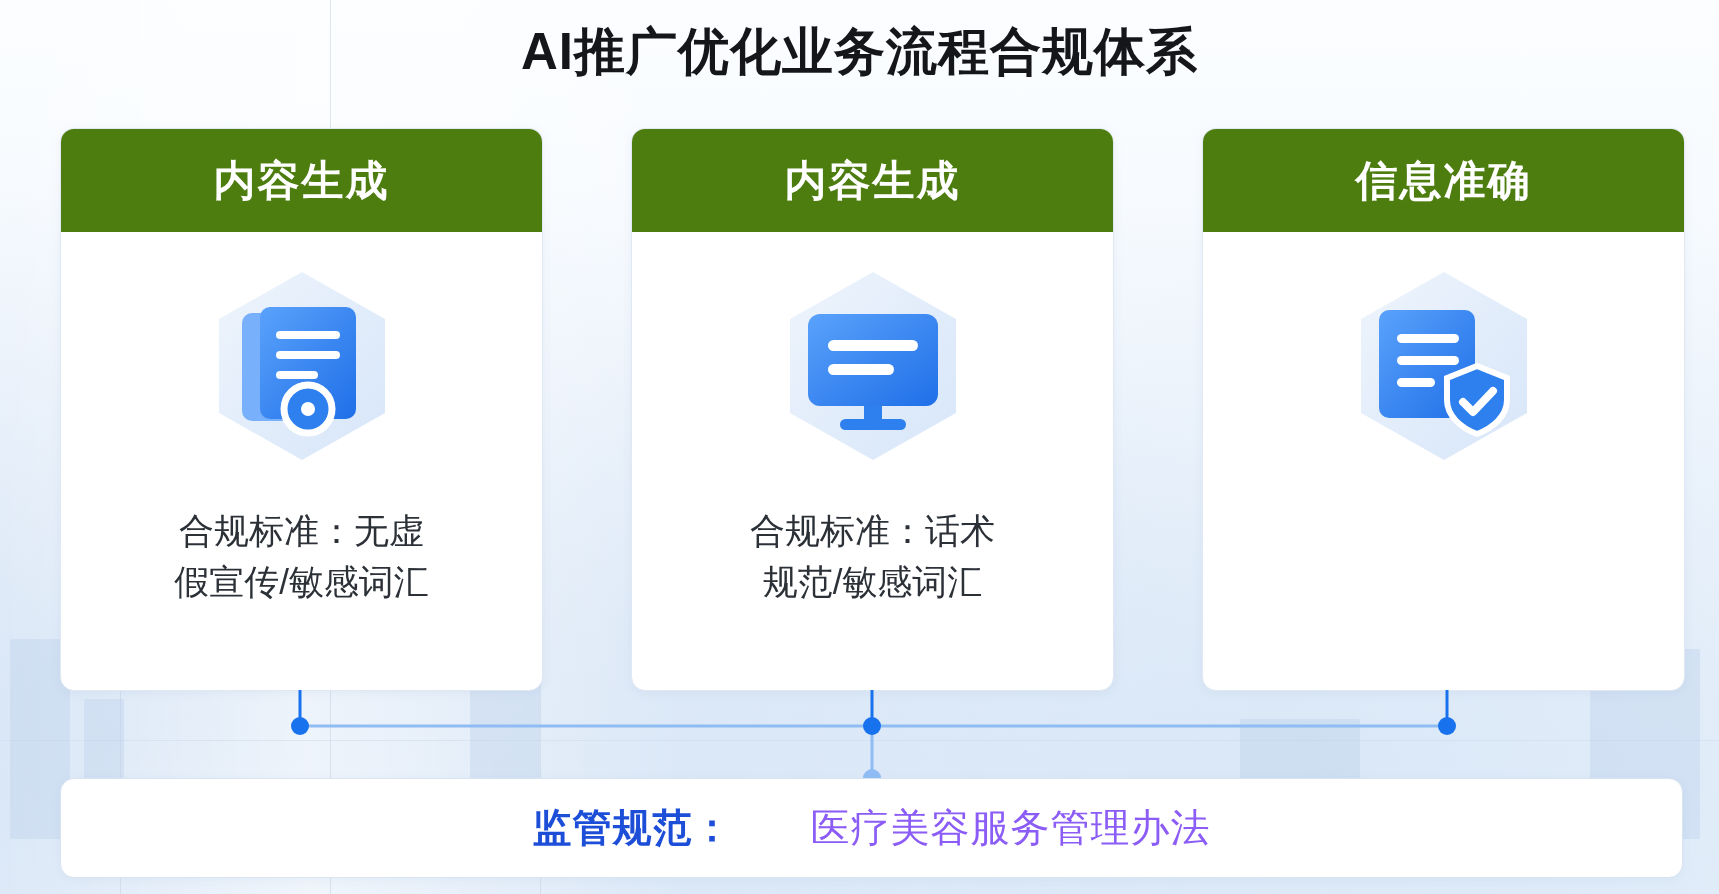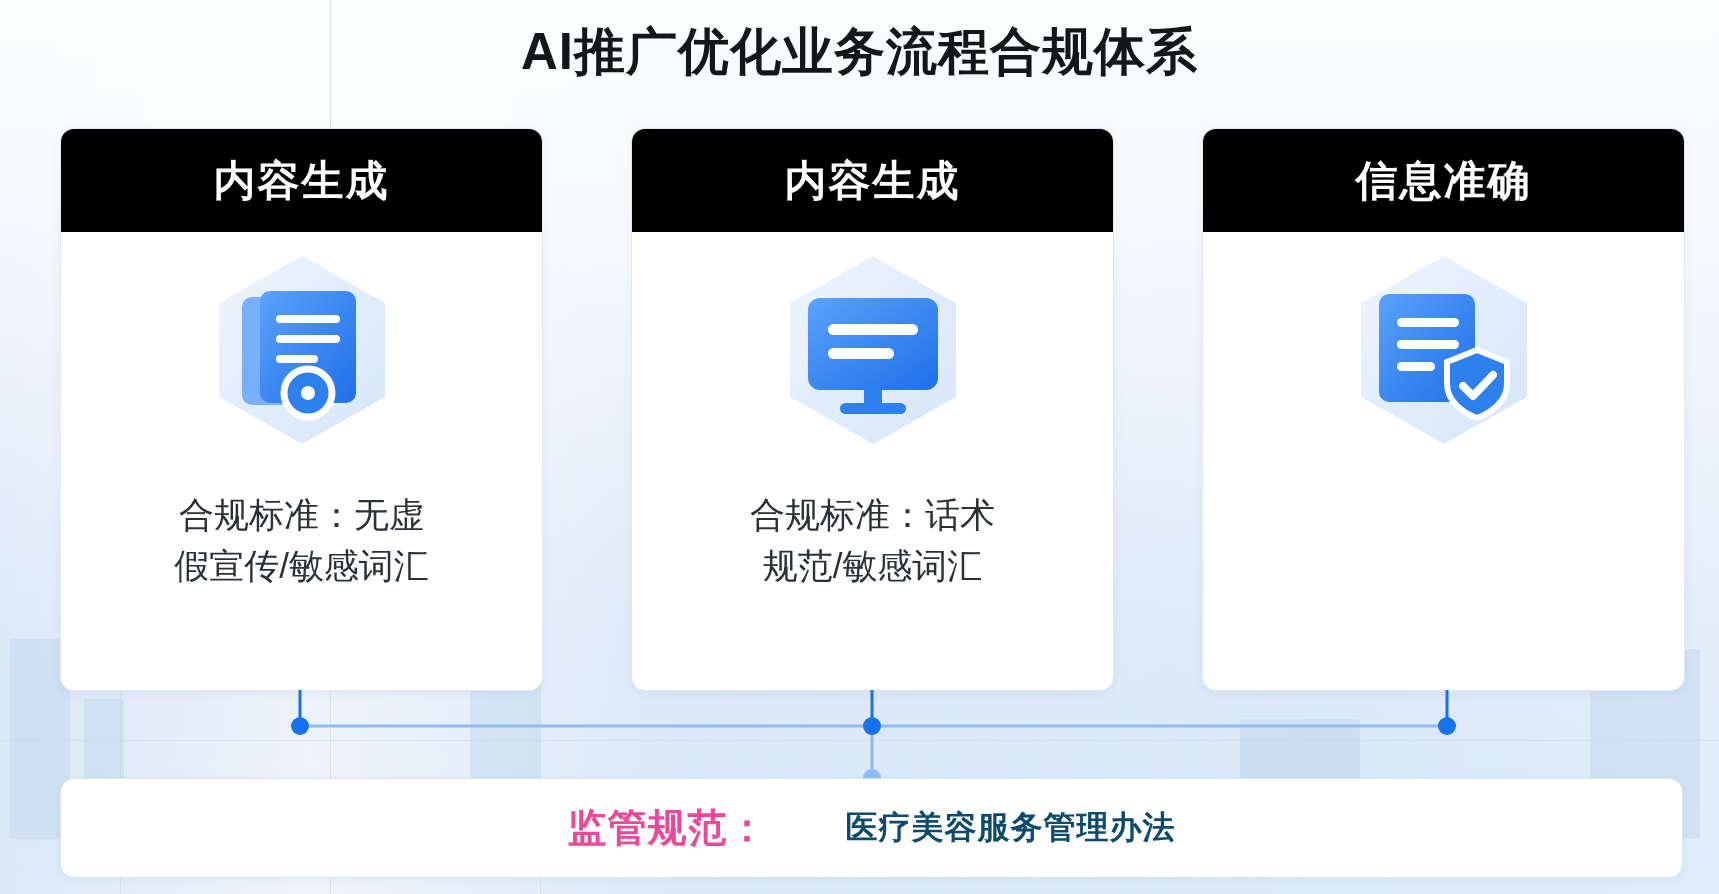--- a/index.html
+++ b/index.html
@@ -81,36 +81,36 @@
     background: #ffffff;
     border: 1px solid #dfe8f3;
     border-radius: 14px;
     box-shadow: 0 2px 10px rgba(120,150,190,0.10);
     overflow: hidden;
     display: flex;
     flex-direction: column;
   }
   .card-header {
     height: 103px;
-    background: #000000;
+    background: #4d7c0f;
     color: #ffffff;
     display: flex;
     align-items: center;
     justify-content: center;
     font-size: 42px;
     font-weight: bold;
     letter-spacing: 2px;
   }
   .card-body {
     flex: 1;
     display: flex;
     flex-direction: column;
     align-items: center;
     justify-content: flex-start;
-    padding-top: 12px;
+    padding-top: 28px;
   }
   .icon-wrap {
     width: 230px;
     height: 222px;
     position: relative;
     display: flex;
     align-items: center;
     justify-content: center;
   }
   .hexbg {
@@ -154,27 +154,27 @@
     display: flex;
     align-items: center;
     justify-content: center;
     gap: 78px;
     box-sizing: border-box;
     padding: 0 40px;
   }
   .footer-label {
     font-size: 39px;
     font-weight: bold;
-    color: #ec4899;
+    color: #1d4ed8;
     letter-spacing: 1px;
   }
   .footer-item {
-    font-size: 32px;
-    font-weight: bold;
-    color: #0c4a6e;
+    font-size: 39px;
+    font-weight: normal;
+    color: #8b5cf6;
     letter-spacing: 1px;
   }
 </style>
 </head>
 <body>
 
 <div id="stage">
 
   <div class="bg-wash"></div>
   <div class="bg-line-v" style="left:330px;"></div>

